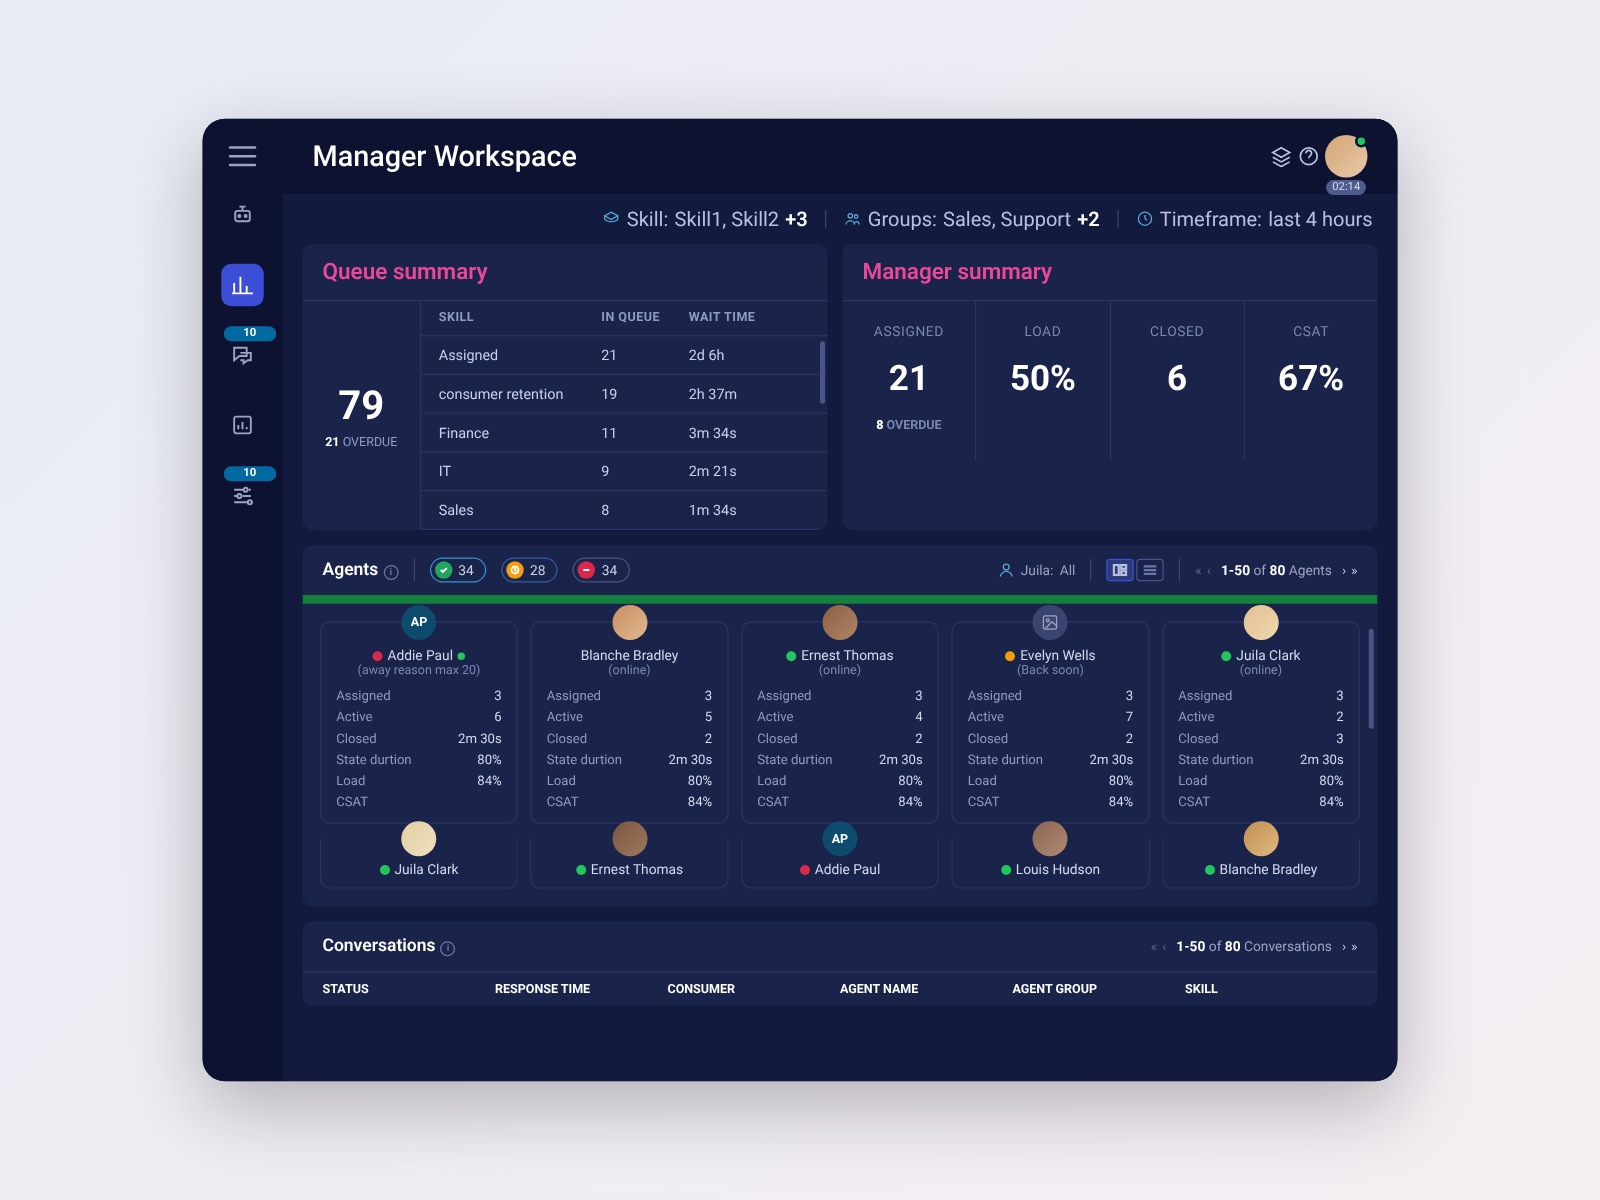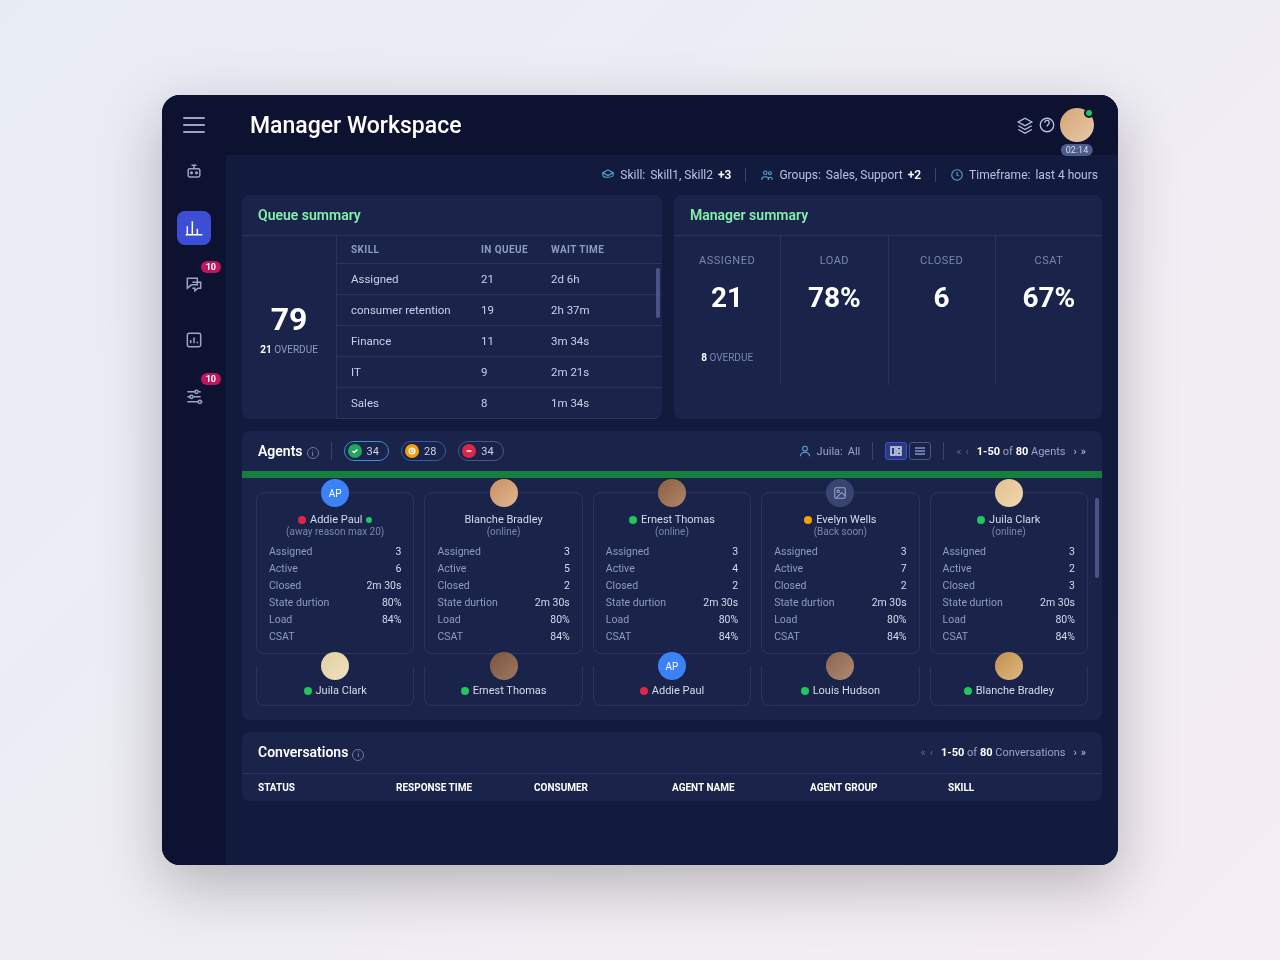--- a/index.html
+++ b/index.html
@@ -28,40 +28,40 @@
   flex-direction: column;
   align-items: center;
   padding-top: 22px;
   gap: 22px;
 }
 .hamburger { width: 22px; height: 16px; display: flex; flex-direction: column; justify-content: space-between; cursor: pointer; }
 .hamburger span { height: 2px; background: #9ca3c5; border-radius: 1px; }
 .nav-item { width: 34px; height: 34px; display: flex; align-items: center; justify-content: center; border-radius: 8px; position: relative; cursor: pointer; }
 .nav-item.active { background: #3d4ed6; }
 .nav-icon { width: 20px; height: 20px; }
-.badge { position: absolute; top: -6px; right: -10px; background: #be185d; color: #fff; font-size: 9px; font-weight: 700; padding: 1px 5px; border-radius: 8px; }
+.badge { position: absolute; top: -6px; right: -10px; background: #0369a1; color: #fff; font-size: 9px; font-weight: 700; padding: 1px 16px; border-radius: 8px; }
 .main { flex: 1; display: flex; flex-direction: column; background: #121a3e; overflow: hidden; }
 .topbar { height: 60px; background: #0c1230; display: flex; align-items: center; padding: 0 24px; justify-content: space-between; }
 .title { color: #fff; font-size: 23px; font-weight: 500; }
 .top-right { display: flex; align-items: center; gap: 4px; }
 .top-icon { width: 18px; height: 18px; cursor: pointer; }
 .avatar-wrap { position: relative; }
 .avatar-img { width: 34px; height: 34px; border-radius: 50%; background: linear-gradient(135deg,#d4a574,#e8c9aa); }
 .presence-dot { position: absolute; top: 0; right: 0; width: 10px; height: 10px; background: #22c55e; border-radius: 50%; border: 2px solid #0c1230; }
 .timer { position: absolute; bottom: -14px; left: 50%; transform: translateX(-50%); background: #4f5b8a; color: #d4dbf0; font-size: 9px; padding: 1px 5px; border-radius: 7px; }
-.filter-bar { height: 40px; display: flex; align-items: center; justify-content: flex-end; gap: 14px; padding: 0 20px; font-size: 12px; color: #b8c2e0; }
+.filter-bar { height: 40px; display: flex; align-items: center; justify-content: flex-end; gap: 14px; padding: 0 20px; font-size: 16px; color: #b8c2e0; }
 .filter-item { display: flex; align-items: center; gap: 5px; }
 .filter-sep { width: 1px; height: 14px; background: #384370; }
 .filter-extra { color: #fff; font-weight: 600; }
 .content { flex: 1; padding: 0 16px 16px; overflow-y: auto; display: flex; flex-direction: column; gap: 12px; }
 .content::-webkit-scrollbar { width: 6px; }
 .content::-webkit-scrollbar-thumb { background: #2a3460; border-radius: 3px; }
 .row { display: flex; gap: 12px; }
 .card { background: #1a2349; border-radius: 8px; overflow: hidden; }
-.card-header { padding: 12px 16px; color: #86efac; font-size: 14px; font-weight: 600; border-bottom: 1px solid #2a3460; }
+.card-header { padding: 12px 16px; color: #ec4899; font-size: 18px; font-weight: 600; border-bottom: 1px solid #2a3460; }
 .queue-card { flex: 0 0 420px; }
 .queue-body { display: flex; }
 .queue-left { width: 95px; display: flex; flex-direction: column; align-items: center; justify-content: center; border-right: 1px solid #2a3460; }
 .queue-num { color: #fff; font-size: 32px; font-weight: 700; }
 .queue-sub { color: #8e9bc7; font-size: 10px; margin-top: 6px; }
 .queue-sub b { color: #fff; }
 .queue-table { flex: 1; }
 .queue-thead { display: flex; padding: 8px 14px; border-bottom: 1px solid #2a3460; }
 .queue-th { color: #8e9bc7; font-size: 10px; font-weight: 700; letter-spacing: 0.4px; }
 .queue-th:nth-child(1){ flex: 0 0 130px; }
@@ -72,21 +72,21 @@
 .queue-row span:nth-child(2){ flex: 0 0 70px; }
 .queue-row span:nth-child(3){ flex: 1; }
 .queue-scroll { position: relative; max-height: 165px; overflow: hidden; }
 .queue-scrollbar { position: absolute; right: 2px; top: 4px; width: 4px; height: 50px; background: #4a5585; border-radius: 2px; }
 .activity-card { flex: 1; }
 .activity-body { display: flex; }
 .act-col { flex: 1; padding: 18px 8px 22px; text-align: center; border-right: 1px solid #2a3460; }
 .act-col:last-child { border-right: none; }
 .act-label { color: #7a87b3; font-size: 11px; letter-spacing: 0.5px; margin-bottom: 14px; }
 .act-val { color: #fff; font-size: 28px; font-weight: 700; }
-.act-sub { color: #7a87b3; font-size: 10px; margin-top: 38px; }
+.act-sub { color: #7a87b3; font-size: 10px; margin-top: 16px; font-weight: bold; }
 .act-sub b { color: #fff; }
 .agents-card { }
 .agents-header { display: flex; align-items: center; justify-content: space-between; padding: 10px 16px; border-bottom: 7px solid #15803d; }
 .agents-left { display: flex; align-items: center; gap: 12px; }
 .agents-title { color: #fff; font-size: 14px; font-weight: 600; }
 .info-icon { width: 12px; height: 12px; border: 1px solid #6a77a8; border-radius: 50%; display: inline-flex; align-items: center; justify-content: center; color: #6a77a8; font-size: 8px; margin-left: 4px; }
 .sep-v { width: 1px; height: 18px; background: #384370; }
 .pill { display: flex; align-items: center; gap: 5px; border: 1.5px solid #3a8fcc; border-radius: 12px; padding: 2px 9px 2px 3px; font-size: 11px; color: #c9d1ec; }
 .pill-dot { width: 14px; height: 14px; border-radius: 50%; display: flex; align-items: center; justify-content: center; }
 .pill.g .pill-dot { background: #22a55e; }
@@ -98,21 +98,21 @@
 .view-btn { width: 22px; height: 18px; border: 1px solid #4a5585; border-radius: 3px; display: flex; align-items: center; justify-content: center; cursor: pointer; }
 .view-btn.active { background: #2b3a7a; border-color: #3d4ed6; }
 .pager { display: flex; align-items: center; gap: 8px; }
 .pager-arrows { display: flex; gap: 4px; }
 .pager-arrow { color: #5a6590; cursor: pointer; font-size: 11px; }
 .pager-arrow.on { color: #b8c2e0; }
 .pager-text b { color: #fff; }
 .agents-grid { display: flex; gap: 10px; padding: 14px 14px 8px; flex-wrap: wrap; position: relative; }
 .agent-card { flex: 0 0 calc(20% - 8px); border: 1px solid #2a3460; border-radius: 8px; padding: 20px 12px 10px; position: relative; }
 .agent-avatar { position: absolute; top: -14px; left: 50%; transform: translateX(-50%); width: 28px; height: 28px; border-radius: 50%; background: linear-gradient(135deg,#c89060,#e0b890); }
-.agent-avatar.initials { background: #3b82f6; color: #fff; font-size: 10px; display: flex; align-items: center; justify-content: center; font-weight: 400; }
+.agent-avatar.initials { background: #0c4a6e; color: #fff; font-size: 10px; display: flex; align-items: center; justify-content: center; font-weight: 700; }
 .agent-avatar.placeholder { background: #3a4470; display: flex; align-items: center; justify-content: center; }
 .agent-name-row { display: flex; align-items: center; justify-content: center; gap: 4px; }
 .status-dot { width: 8px; height: 8px; border-radius: 50%; flex-shrink: 0; }
 .status-dot.online { background: #22c55e; }
 .status-dot.busy { background: #dc2848; }
 .status-dot.away { background: #f59e0b; }
 .dot-after { width: 6px; height: 6px; border-radius: 50%; background: #22c55e; }
 .agent-name { color: #d4dbf0; font-size: 11px; text-align: center; }
 .agent-status { color: #7a87b3; font-size: 10px; text-align: center; margin-bottom: 8px; }
 .agent-stats { display: flex; flex-direction: column; gap: 4px; margin-top: 6px; }
@@ -279,21 +279,21 @@
         <div class="card activity-card">
           <div class="card-header">Manager summary</div>
           <div class="activity-body">
             <div class="act-col">
               <div class="act-label">ASSIGNED</div>
               <div class="act-val">21</div>
               <div class="act-sub"><b>8</b> <span>OVERDUE</span></div>
             </div>
             <div class="act-col">
                 <div class="act-label">LOAD</div>
-                <div class="act-val">78%</div>
+                <div class="act-val">50%</div>
               </div>
             <div class="act-col">
                 <div class="act-label">CLOSED</div>
                 <div class="act-val">6</div>
               </div>
             <div class="act-col">
                 <div class="act-label">CSAT</div>
                 <div class="act-val">67%</div>
               </div>
           </div>

